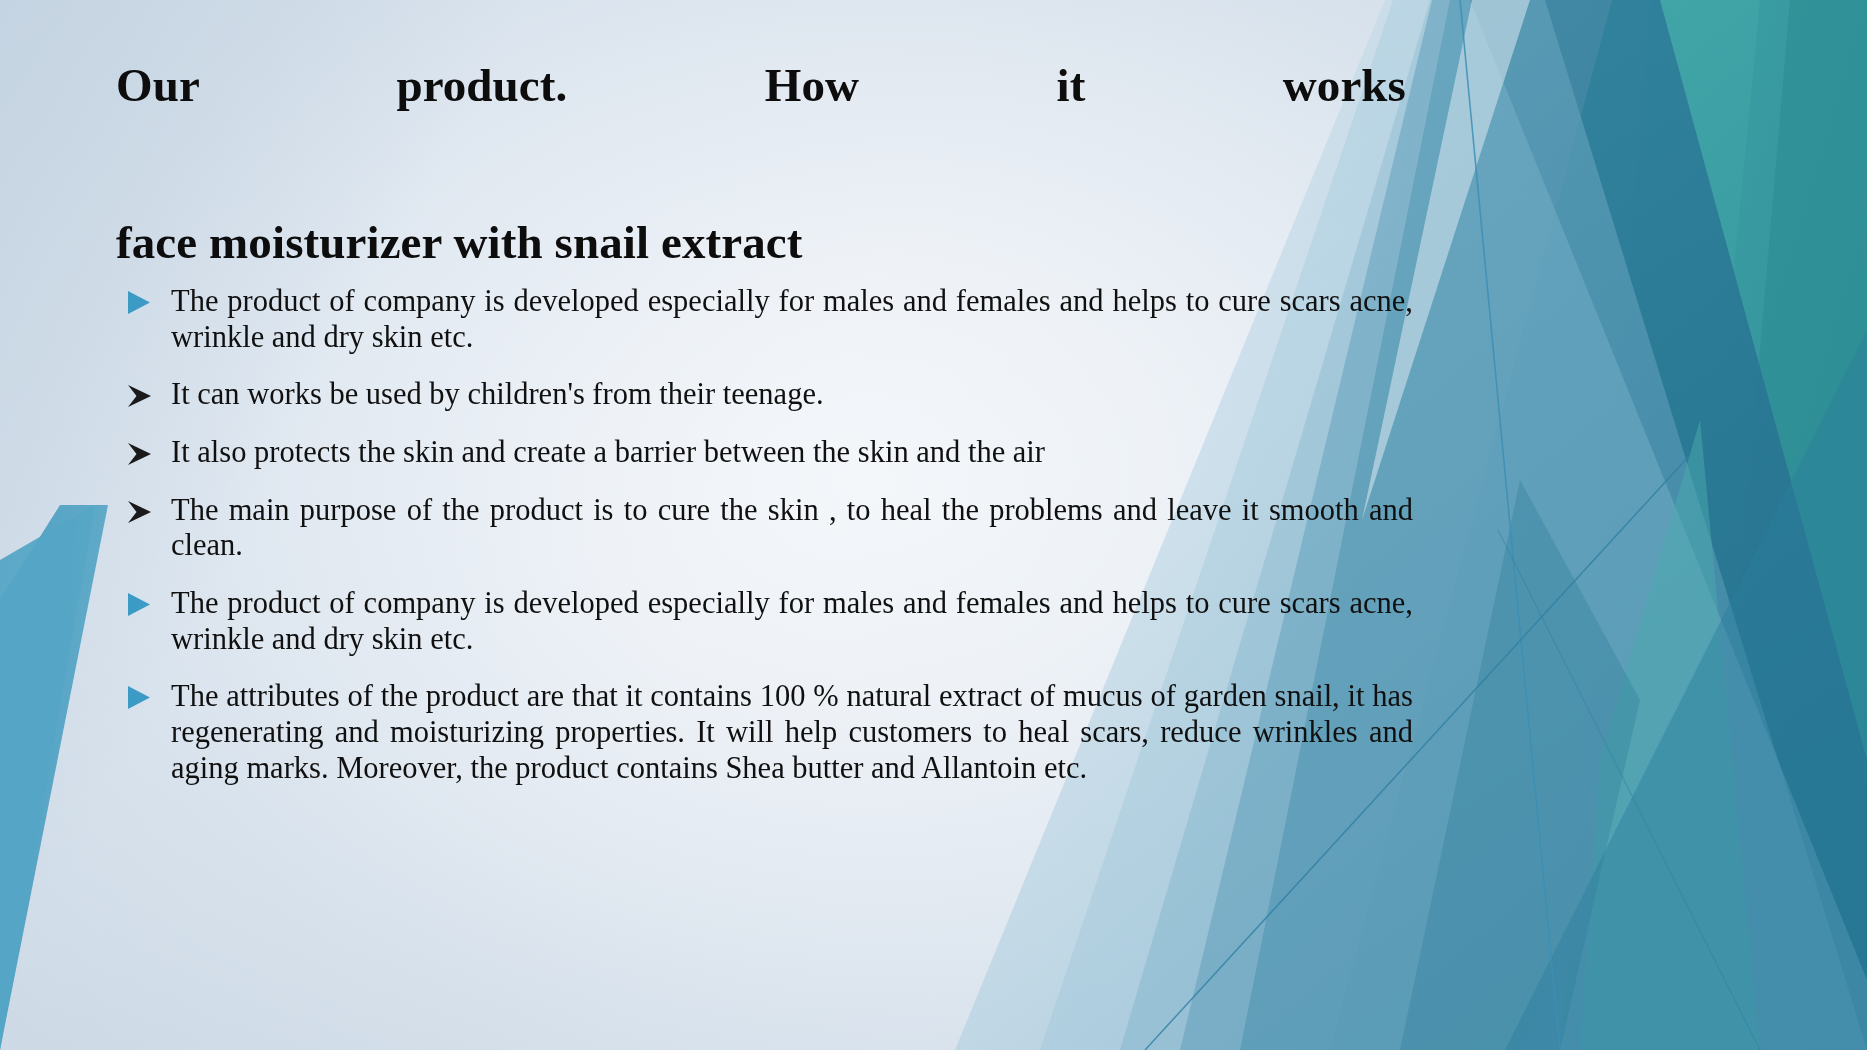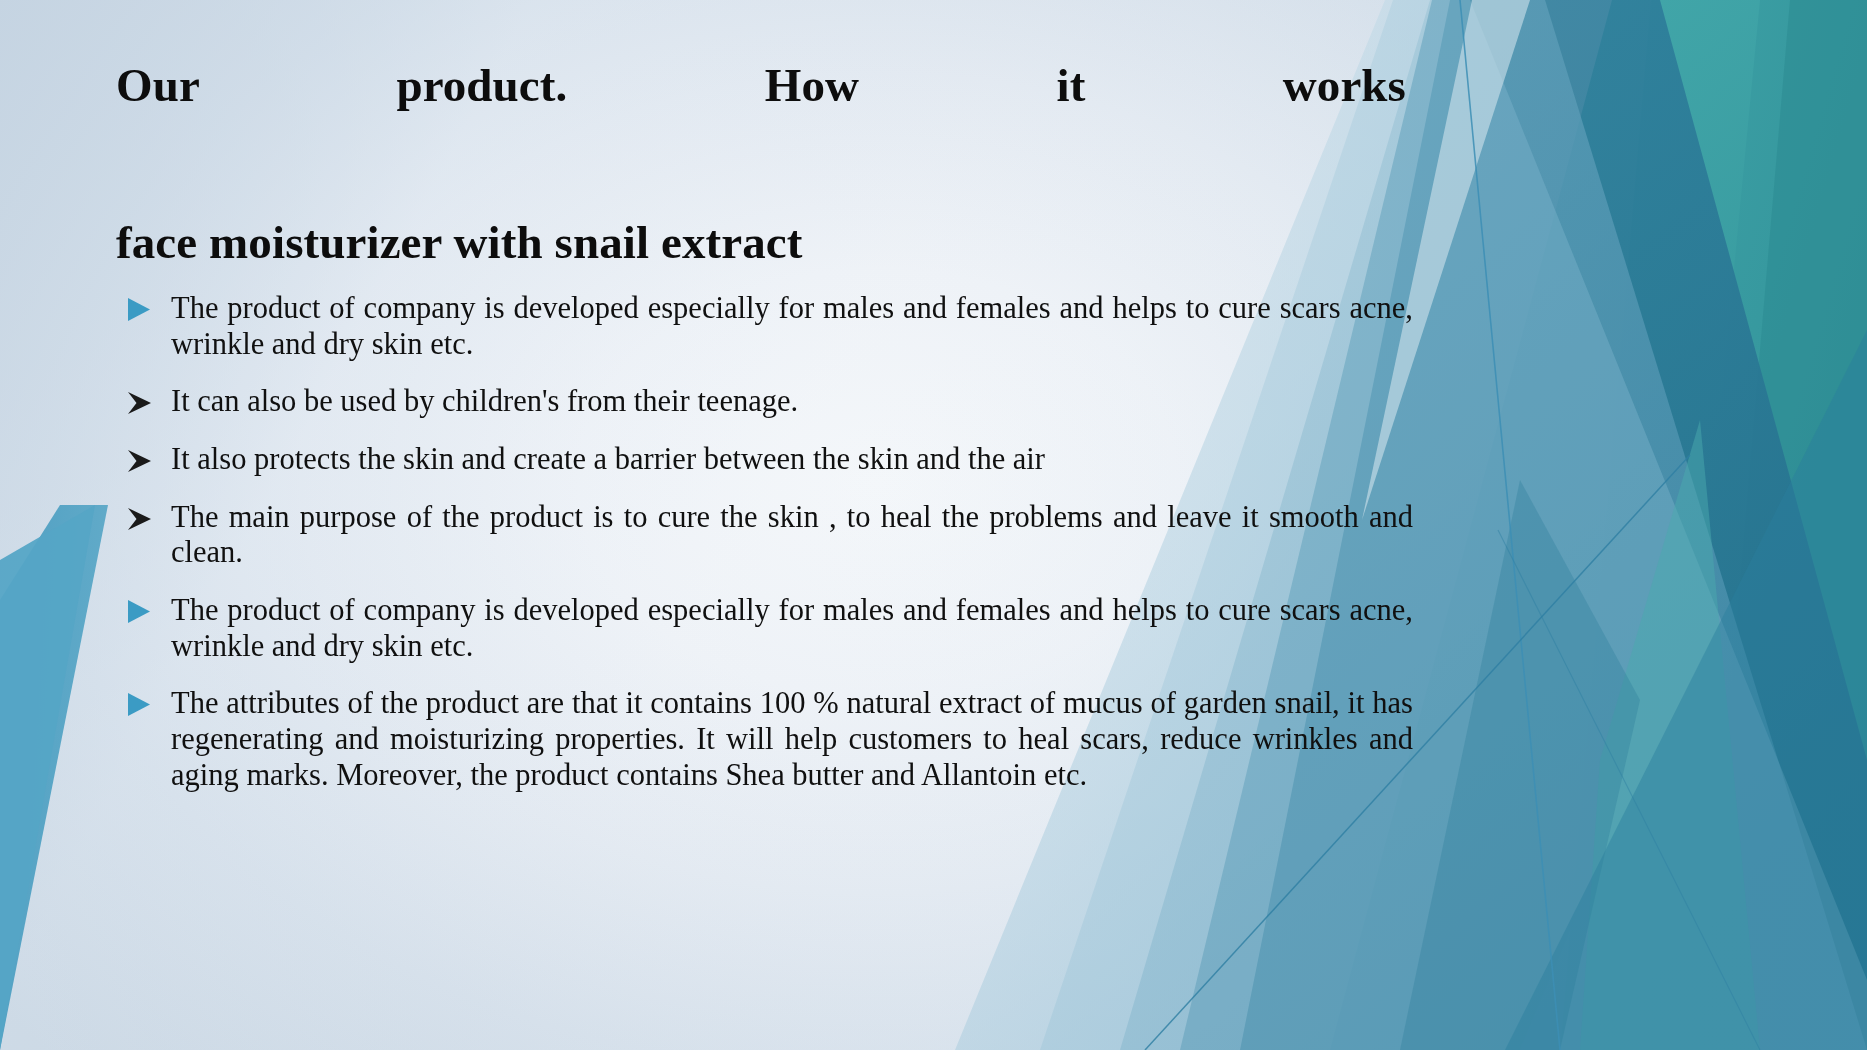--- a/index.html
+++ b/index.html
@@ -70,21 +70,21 @@
     display: inline-block;
     width: 100%;
     height: 0;
   }
   .title .ln2 { display: block; margin-top: 48px; }
 
   
   .body {
     position: absolute;
     left: 116px;
-    top: 291px;
+    top: 284px;
     width: 1297px;
   }
   .bullet {
     position: relative;
     padding-left: 55px;
     margin-bottom: 22px;
     font-size: 30.5px;
     line-height: 1.17;
     color: #101010;
     text-align: justify;
@@ -186,21 +186,21 @@
       </span>
       <span class="btext">The product of company is developed especially for males and females and helps to cure scars acne, wrinkle and dry skin etc.</span>
     </div>
 
     <div class="bullet nojust">
       <span class="marker arw">
         <svg width="34" height="30" viewBox="0 0 34 30" xmlns="http://www.w3.org/2000/svg">
           <path d="M4,4 L27,15 L4,26 L12.5,15 Z" fill="#1a1a1a"></path>
         </svg>
       </span>
-      <span class="btext"> It can also be used by children's from their teenage.</span>
+      <span class="btext"> It can works be used by children's from their teenage.</span>
     </div>
 
     <div class="bullet nojust">
       <span class="marker arw">
         <svg width="34" height="30" viewBox="0 0 34 30" xmlns="http://www.w3.org/2000/svg">
           <path d="M4,4 L27,15 L4,26 L12.5,15 Z" fill="#1a1a1a"></path>
         </svg>
       </span>
       <span class="btext">It also protects the skin and create a barrier between the skin and the  air</span>
     </div>

